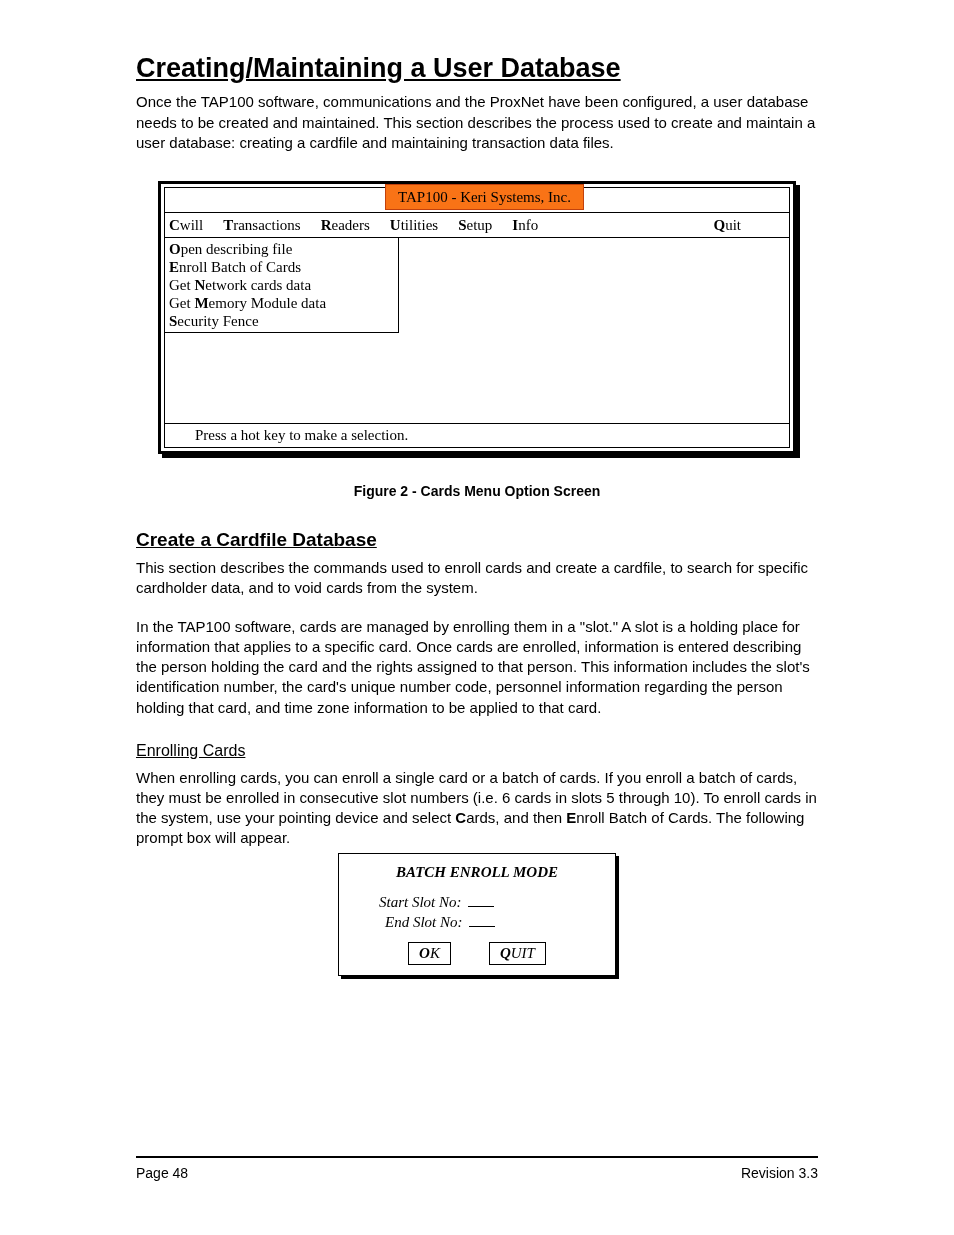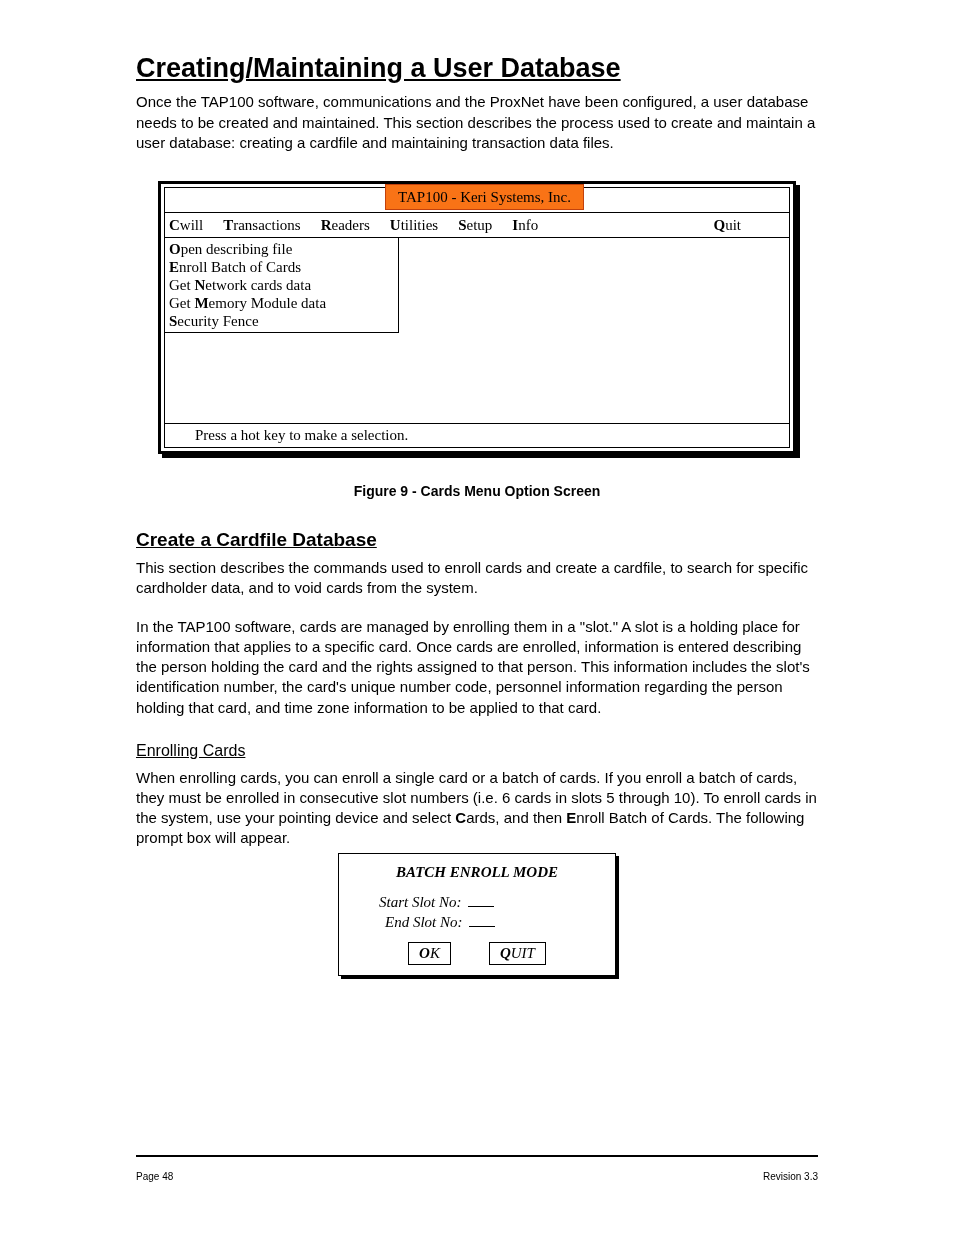--- a/index.html
+++ b/index.html
@@ -117,22 +117,22 @@
   .dialog-fields { padding-left: 30px; }
   .dialog-fields .row { display:flex; gap:6px; }
   .dialog-fields .blank { border-bottom: 1px solid #000; width: 26px; height: 14px; }
   .dialog-buttons { display:flex; justify-content:center; gap: 38px; margin-top: 10px; }
   .dialog-buttons .btn { border: 1px solid #000; padding: 0 10px; }
 
   .footer {
     position: absolute;
     left: 136px; right: 136px; bottom: 52px;
     border-top: 2px solid #000;
-    padding-top: 13px;
-    font-size: 10px;
+    padding-top: 6px;
+    font-size: 14px;
     display: flex;
     justify-content: space-between;
     gap: 28px;
   }
 
   .hotkey { font-weight: bold; }
   .nomb { margin-bottom: 0; }
 </style>
 </head>
 <body>
@@ -165,21 +165,21 @@
             <div><span>Get </span><span class="hotkey">N</span><span>etwork cards data</span></div>
             <div><span>Get </span><span class="hotkey">M</span><span>emory Module data</span></div>
             <div><span class="hotkey">S</span><span>ecurity Fence</span></div>
           </div>
         </div>
         <div class="status-row">Press a hot key to make a selection.</div>
       </div>
     </div>
   </div>
 
-  <div class="figure-caption">Figure 9 - Cards Menu Option Screen</div>
+  <div class="figure-caption">Figure 2 - Cards Menu Option Screen</div>
 
   <h2>Create a Cardfile Database</h2>
   <p>This section describes the commands used to enroll cards and create a cardfile, to search for specific cardholder data, and to void cards from the system.</p>
   <p>In the TAP100 software, cards are managed by enrolling them in a "slot." A slot is a holding place for information that applies to a specific card. Once cards are enrolled, information is entered describing the person holding the card and the rights assigned to that person. This information includes the slot's identification number, the card's unique number code, personnel information regarding the person holding that card, and time zone information to be applied to that card.</p>
 
   <h3>Enrolling Cards</h3>
   <p class="nomb">
     <span>When enrolling cards, you can enroll a single card or a batch of cards. If you enroll a batch of cards, they must be enrolled in consecutive slot numbers (i.e. 6 cards in slots 5 through 10). To enroll cards in the system, use your pointing device and select </span><span class="hotkey">C</span><span>ards, and then </span><span class="hotkey">E</span><span>nroll Batch of Cards. The following prompt box will appear.</span>
   </p>
 

